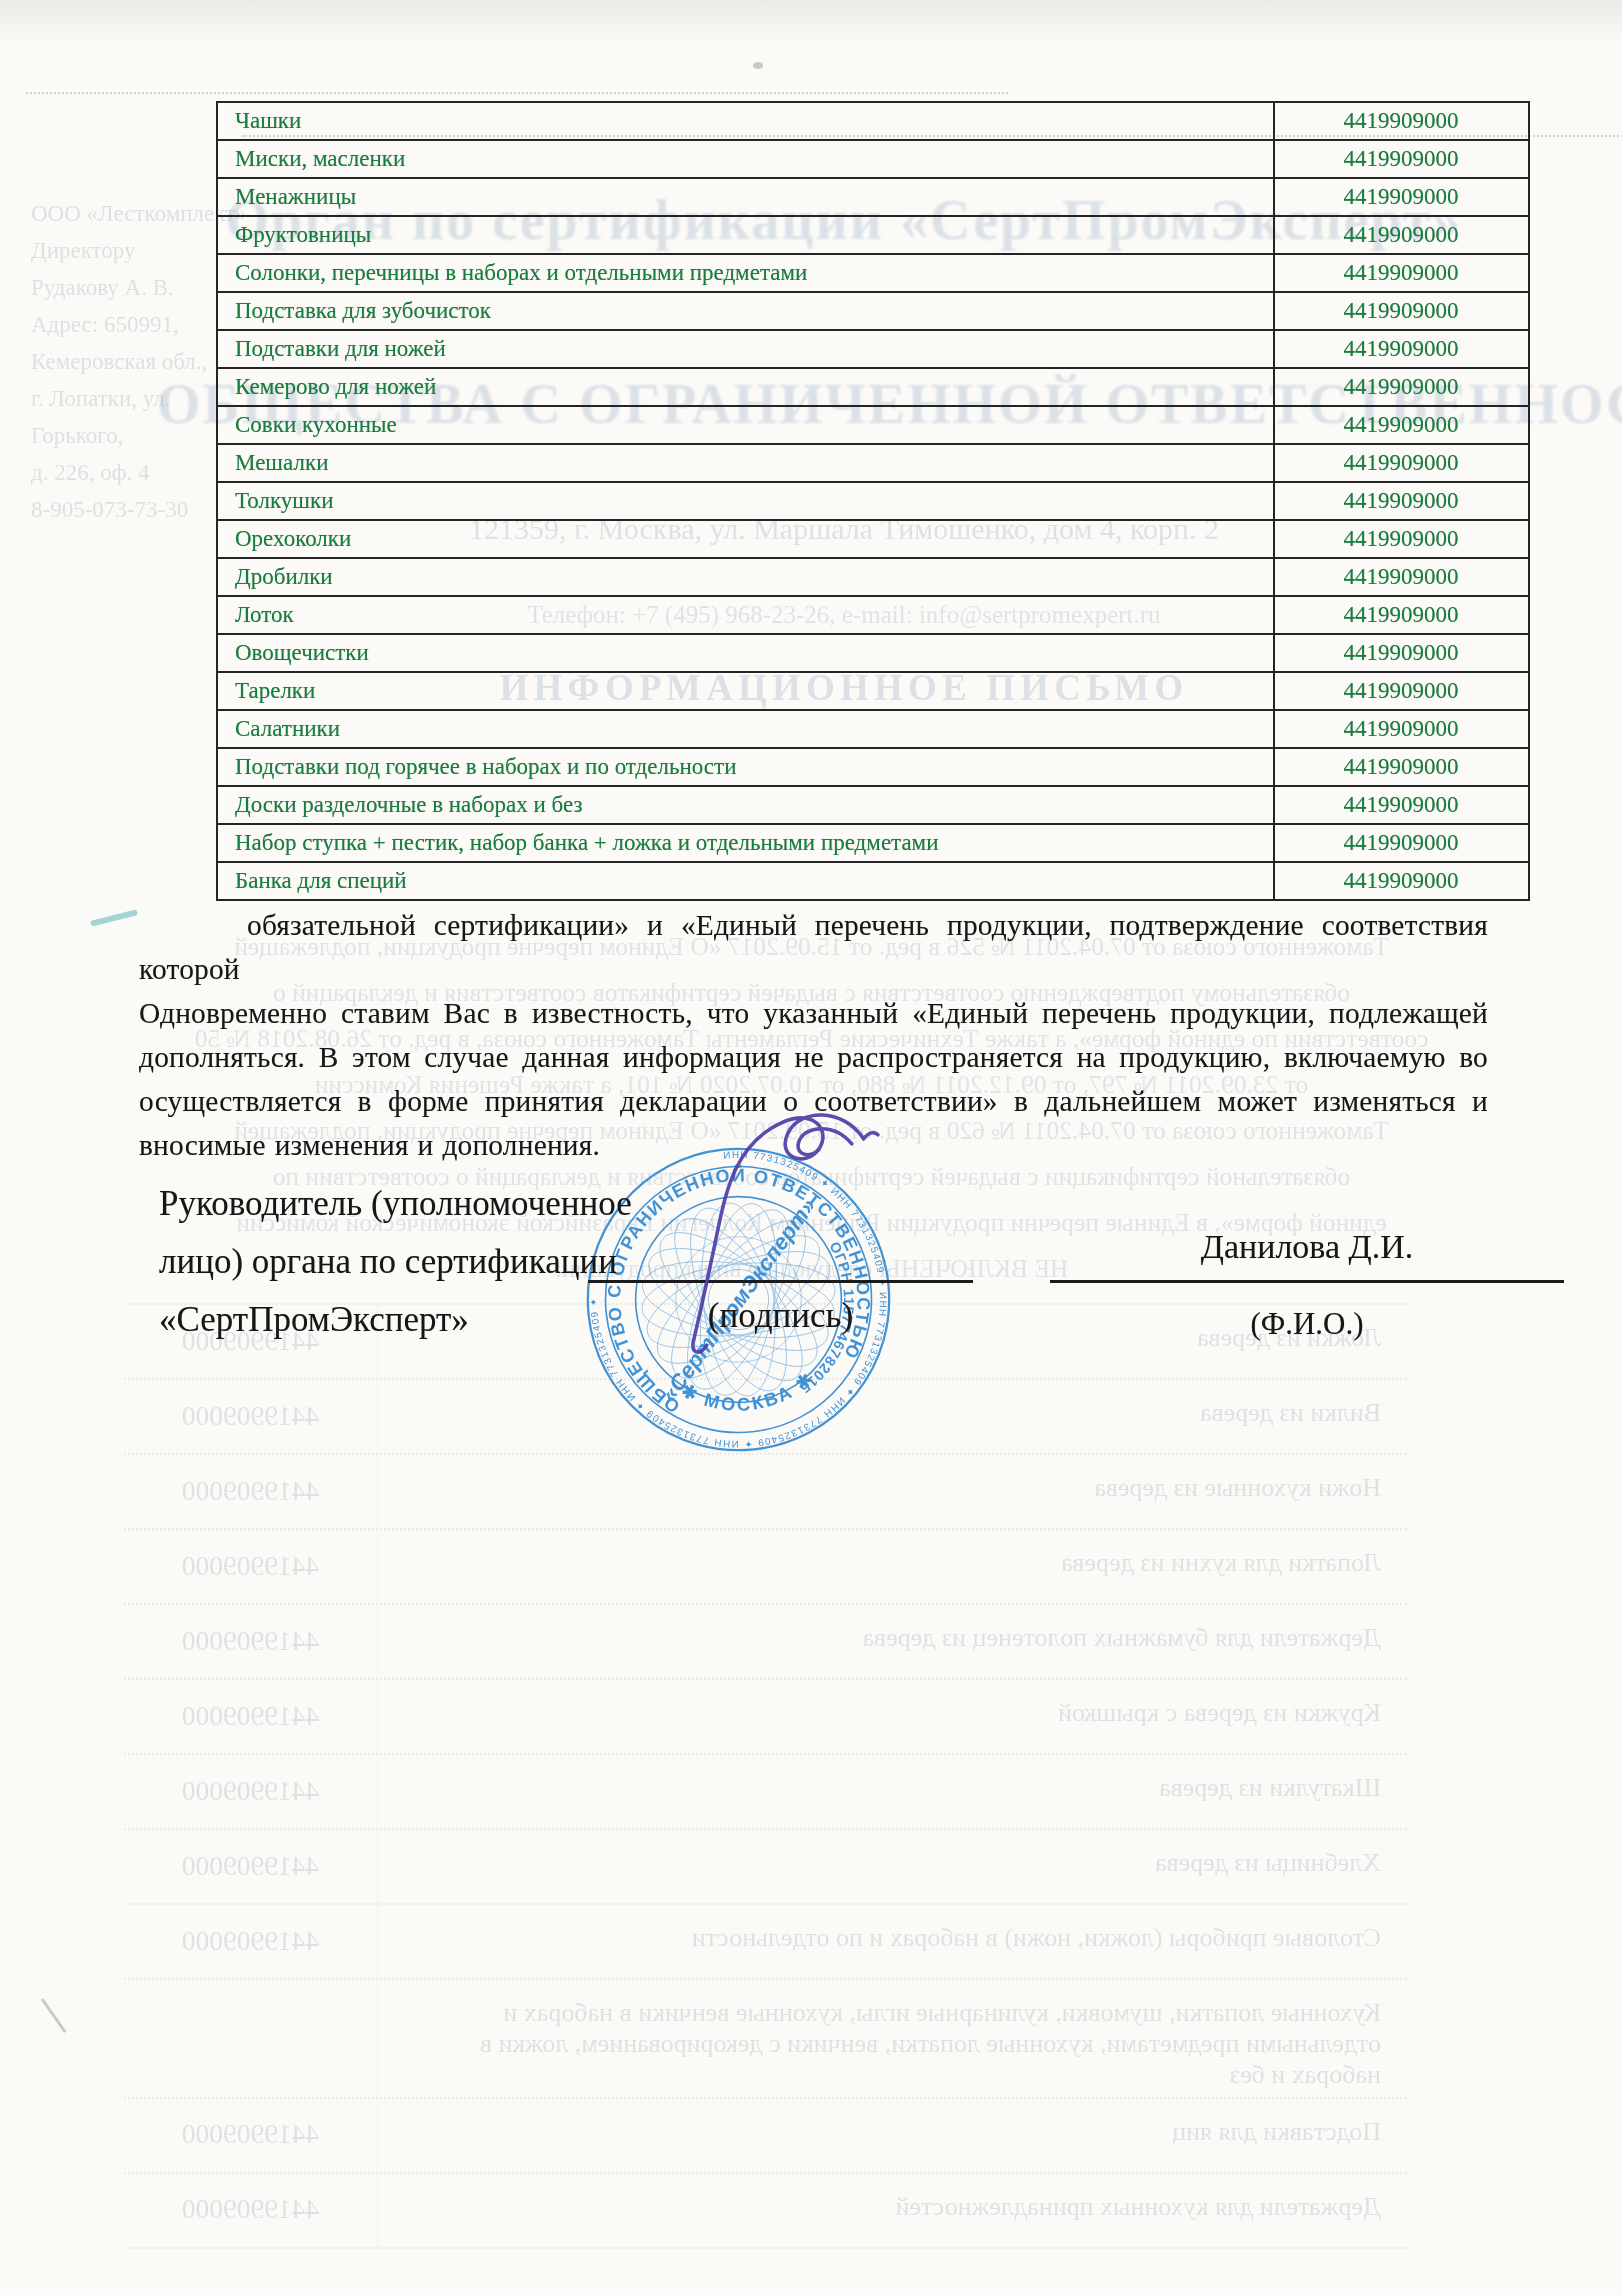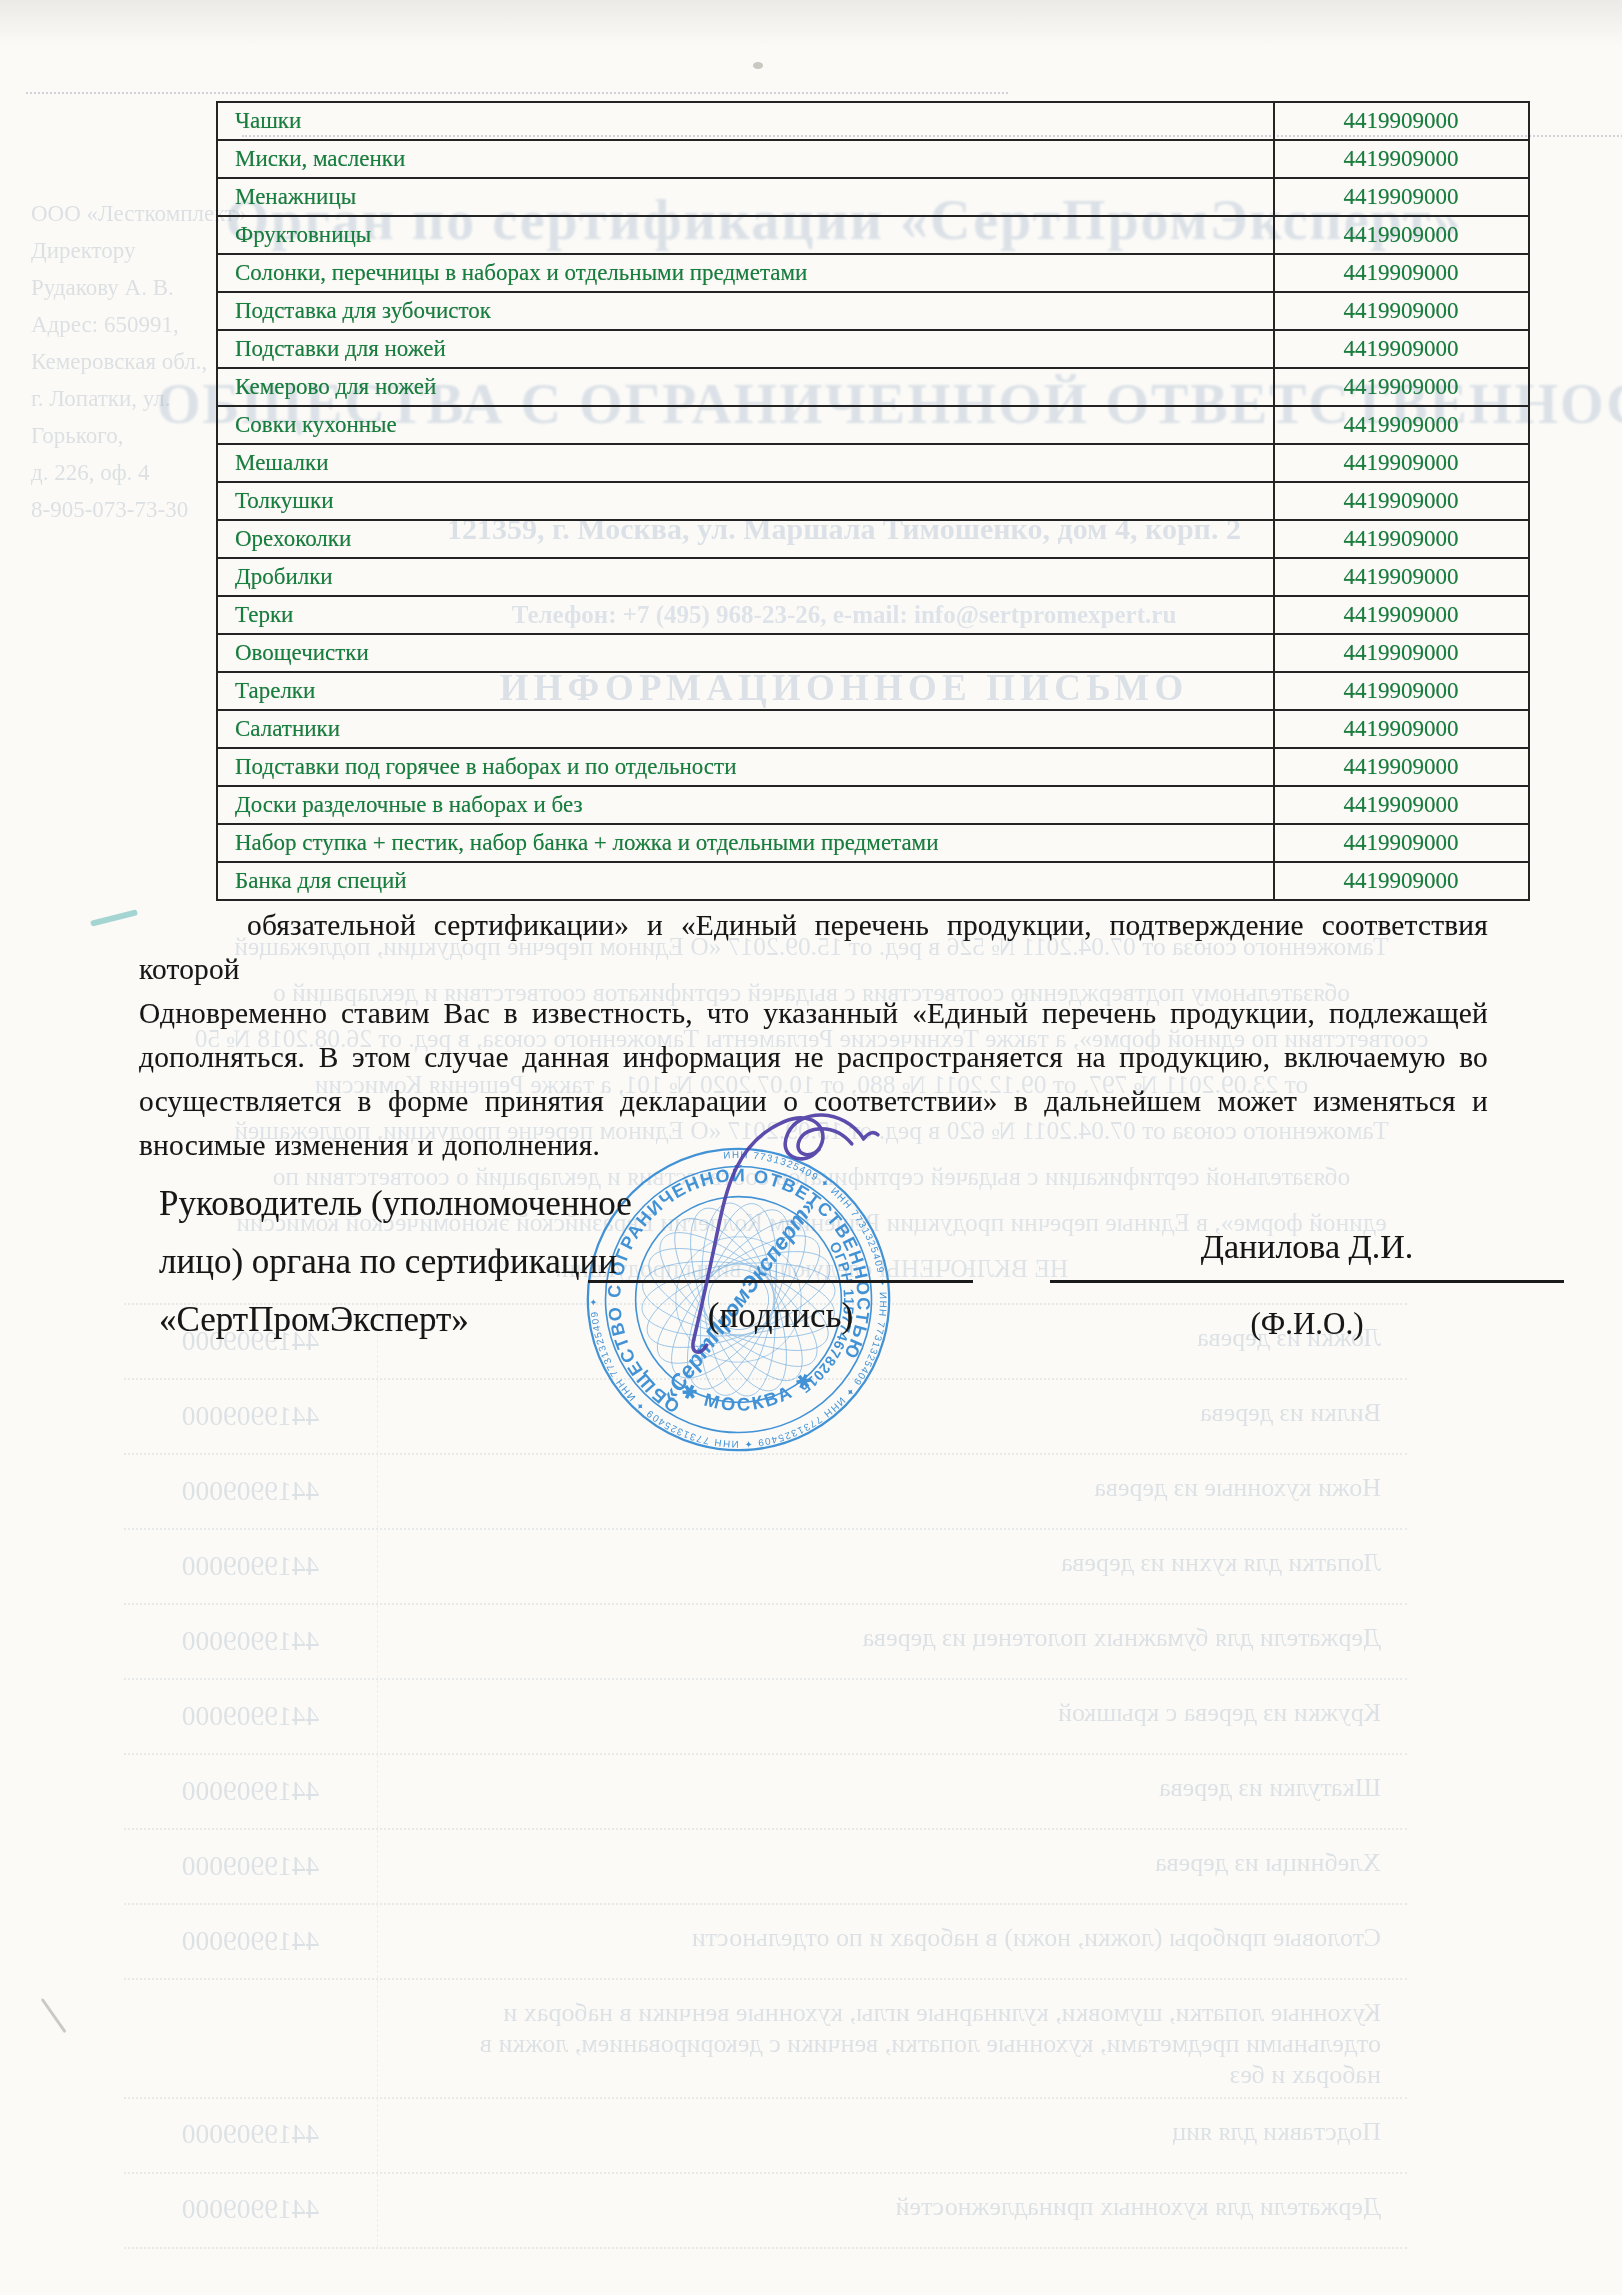--- a/index.html
+++ b/index.html
@@ -16,21 +16,21 @@
   .dotline { height:0; border-top:2px dotted rgba(115,128,146,.32); }
   .artifact-cyan { left:90px; top:915px; width:48px; height:5.9px; border-radius:3.3px;
     background:#3aa9a4; opacity:.45; transform:rotate(-14deg); }
   .artifact-slash { left:33px; top:2014px; width:41px; height:3.3px; border-radius:2px;
     background:#9a9a94; opacity:.5; transform:rotate(55deg); }
   .artifact-dot { left:753px; top:62px; width:9.8px; height:6.5px; border-radius:50%;
     background:#c9c9c2; }
 
   
   .bleed { color:#93a9c2; }
-  .bleed-center { left:157px; width:1374px; text-align:center;font-weight:bold; }
+  .bleed-center { left:157px; width:1374px; text-align:center; }
   .bl-big   { font-size:56px; font-weight:bold; letter-spacing:2px; opacity:.30; filter:blur(1px); white-space:nowrap; }
   .bl-med   { font-size:30px; opacity:.30; filter:blur(0.7px); }
   .bl-small { font-size:25px; opacity:.28; filter:blur(0.7px); }
   .bl-head  { font-size:37px; font-weight:bold; letter-spacing:5.2px; opacity:.30; filter:blur(0.7px); }
   .bleed-addressee { left:31px; top:195px; width:236px; font-size:23px; line-height:37px;
     opacity:.30; filter:blur(0.7px); color:#97a6b6; }
   .bleed-paragraph { left:59px; top:924px; width:1505px; opacity:.26; filter:blur(0.5px);
     transform:scaleX(-1); color:#8fa3ba; }
   .bleed-paragraph div { height:46px; line-height:46px; font-size:25.5px; text-align:center;
     white-space:nowrap; overflow:hidden; }
@@ -244,21 +244,21 @@
           <td class="td-name">Орехоколки</td>
           <td class="td-code">4419909000</td>
         </tr>
 
         <tr>
           <td class="td-name">Дробилки</td>
           <td class="td-code">4419909000</td>
         </tr>
 
         <tr>
-          <td class="td-name">Терки</td>
+          <td class="td-name">Лоток</td>
           <td class="td-code">4419909000</td>
         </tr>
 
         <tr>
           <td class="td-name">Овощечистки</td>
           <td class="td-code">4419909000</td>
         </tr>
 
         <tr>
           <td class="td-name">Тарелки</td>

